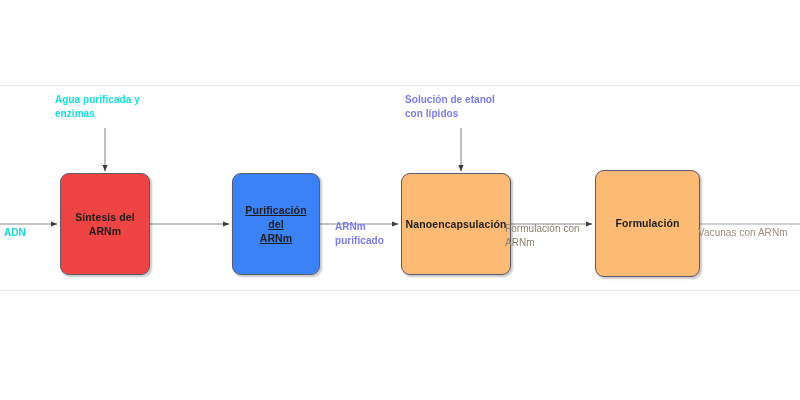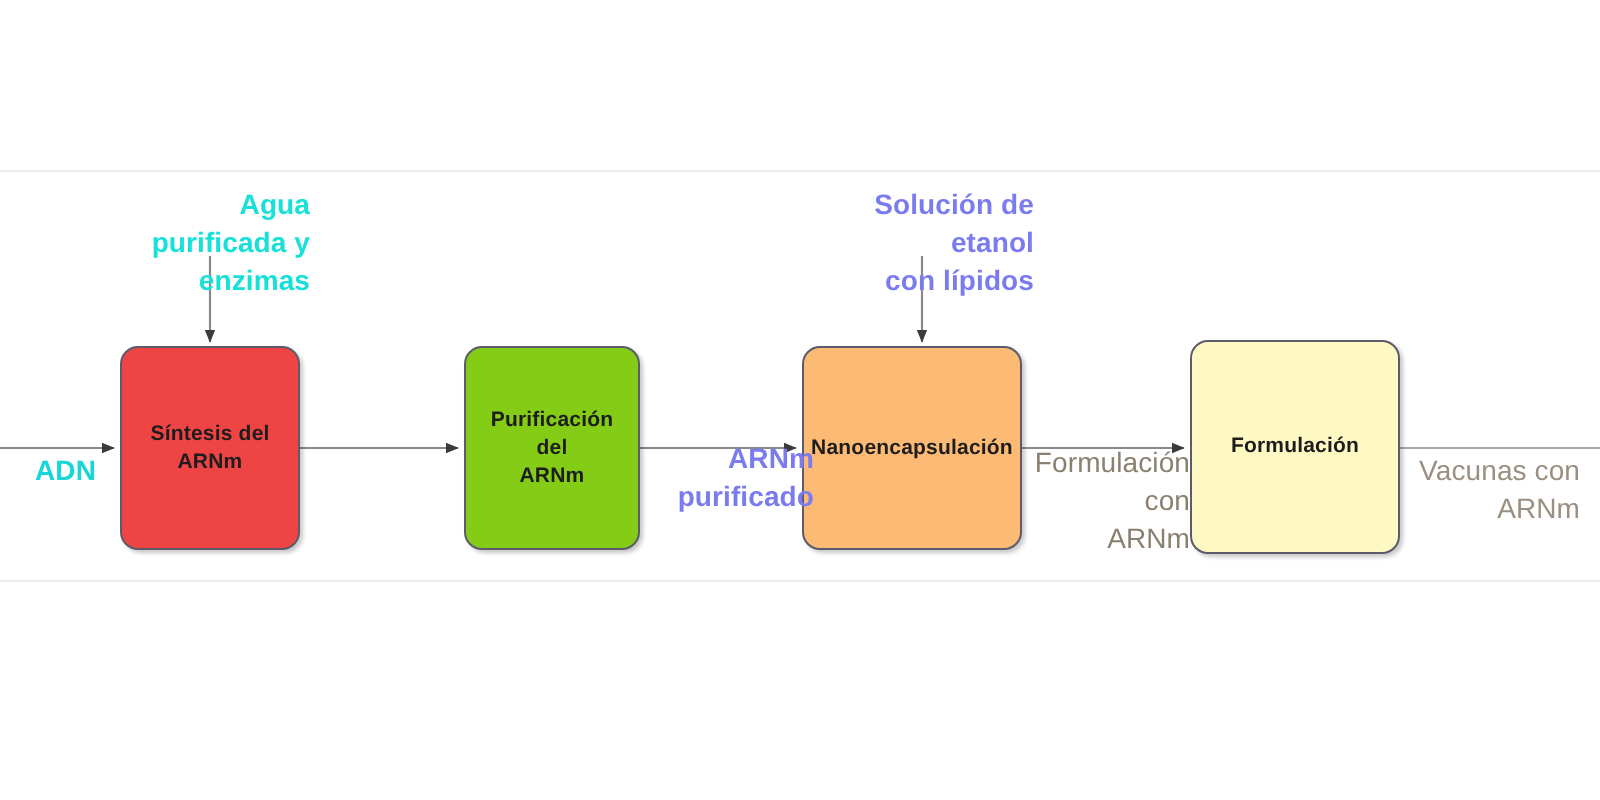--- a/index.html
+++ b/index.html
@@ -54,22 +54,22 @@
     color: #1d1d1d;
     letter-spacing: .1px;
     padding: 2px 5px;
     box-shadow: 1.5px 1.5px 2px rgba(0,0,0,.22);
   }
   .node span { display: block; }
 
   
   .edge-label {
     position: absolute;
-    text-align: right;
-    font-size: 14px;
+    text-align: left;
+    font-size: 10px;
     font-weight: 700;
     line-height: 1.35;
     letter-spacing: .05px;
     white-space: pre-line;
   }
   .edge-label.thin {
     font-weight: 400;
   }
 </style>
 </head>
@@ -116,34 +116,34 @@
     </g>
   </svg>
 
   <div class="node" id="node-sintesis" style="left: 60px; top: 173px; width: 90px; height: 102px; background: #ef4444; border-color: rgb(91, 91, 107); color: rgb(29, 29, 29);">
     <div>
       <span>Síntesis del</span>
       <span>ARNm</span>
     </div>
   </div>
 
-  <div class="node" id="node-purificacion" style="left: 232px; top: 173px; width: 88px; height: 102px; background: #84cc16; border-color: rgb(91, 91, 107); color: rgb(29, 29, 29);">
+  <div class="node" id="node-purificacion" style="left: 232px; top: 173px; width: 88px; height: 102px; background: #3b82f6; border-color: rgb(91, 91, 107); color: rgb(29, 29, 29); text-decoration: underline;">
     <div>
       <span>Purificación del</span>
       <span>ARNm</span>
     </div>
   </div>
 
   <div class="node" id="node-nanoencapsulacion" style="left: 401px; top: 173px; width: 110px; height: 102px; background: #fdba74; border-color: rgb(91, 91, 107); color: rgb(29, 29, 29);">
     <div>
       <span>Nanoencapsulación</span>
     </div>
   </div>
 
-  <div class="node" id="node-formulacion" style="left: 595px; top: 170px; width: 105px; height: 107px; background: #fef9c3; border-color: rgb(91, 91, 107); color: rgb(29, 29, 29);">
+  <div class="node" id="node-formulacion" style="left: 595px; top: 170px; width: 105px; height: 107px; background: #fdba74; border-color: rgb(91, 91, 107); color: rgb(29, 29, 29);">
     <div>
       <span>Formulación</span>
     </div>
   </div>
 
   <div class="edge-label" id="lbl-adn" style="left: 4px; top: 226px; width: 44px; color: rgb(22, 214, 214);">ADN</div>
 
   <div class="edge-label" id="lbl-agua" style="left: 55px; top: 93px; width: 100px; color: rgb(22, 224, 216);">Agua purificada y
 enzimas</div>
 

